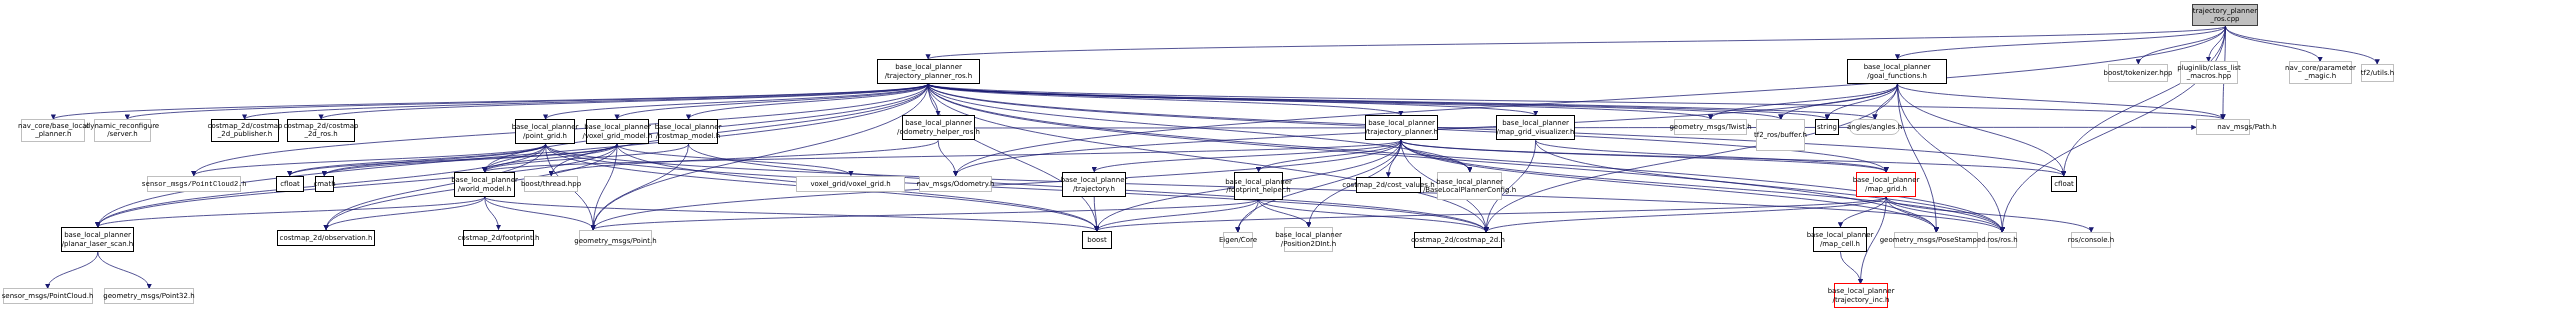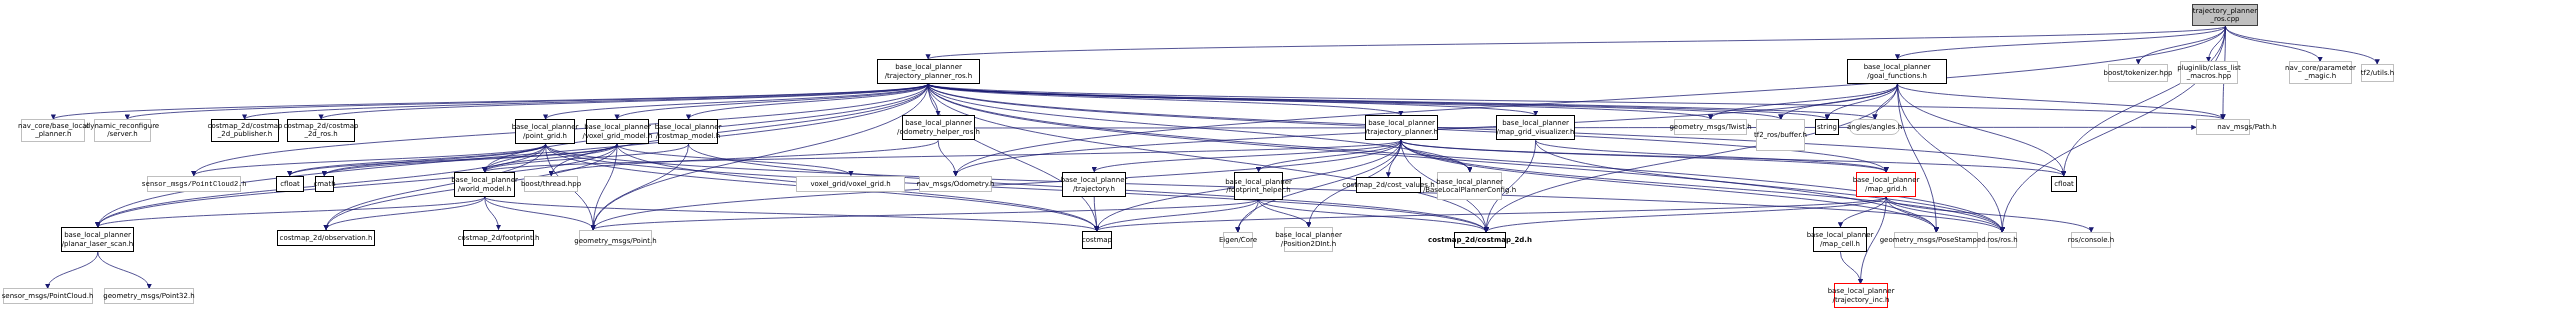--- a/index.html
+++ b/index.html
@@ -188,25 +188,25 @@
     <div class="node" style="left: 1356px; top: 177px; width: 65px; height: 16.3px;"><span>costmap_2d/cost_values.h</span></div>
     <div class="node ext" style="left: 1437px; top: 172px; width: 65px; height: 28px;"><span>base_local_planner
 /BaseLocalPlannerConfig.h</span></div>
     <div class="node cyc" style="left: 1856px; top: 172px; width: 60px; height: 25px;"><span>base_local_planner
 /map_grid.h</span></div>
     <div class="node" style="left: 61px; top: 227px; width: 73px; height: 25px;"><span>base_local_planner
 /planar_laser_scan.h</span></div>
     <div class="node" style="left: 277px; top: 230px; width: 98px; height: 16.3px;"><span>costmap_2d/observation.h</span></div>
     <div class="node" style="left: 463px; top: 230px; width: 71px; height: 16.3px;"><span>costmap_2d/footprint.h</span></div>
     <div class="node ext" style="left: 579px; top: 230px; width: 73px; height: 16.3px; align-items: flex-end;"><span>geometry_msgs/Point.h</span></div>
-    <div class="node" style="left: 1082px; top: 231px; width: 30px; height: 17.6px;"><span>costmap</span></div>
+    <div class="node" style="left: 1082px; top: 231px; width: 30px; height: 17.6px;"><span>boost</span></div>
     <div class="node ext" style="left: 1223px; top: 232px; width: 30px; height: 16.3px;"><span>Eigen/Core</span></div>
     <div class="node ext" style="left: 1284px; top: 227px; width: 49px; height: 25px;"><span>base_local_planner
 /Position2DInt.h</span></div>
-    <div class="node" style="left: 1454px; top: 232px; width: 52px; height: 16.3px; font-weight: bold;"><span>costmap_2d/costmap_2d.h</span></div>
+    <div class="node" style="left: 1414px; top: 232px; width: 88px; height: 16.3px;"><span>costmap_2d/costmap_2d.h</span></div>
     <div class="node" style="left: 1813px; top: 227px; width: 54px; height: 25px;"><span>base_local_planner
 /map_cell.h</span></div>
     <div class="node ext" style="left: 1894px; top: 232px; width: 84px; height: 16.3px;"><span>geometry_msgs/PoseStamped.h</span></div>
     <div class="node ext" style="left: 1988px; top: 232px; width: 29px; height: 16.3px;"><span>ros/ros.h</span></div>
     <div class="node ext" style="left: 2071px; top: 232px; width: 40px; height: 16.3px;"><span>ros/console.h</span></div>
     <div class="node ext" style="left: 2.5px; top: 288px; width: 90px; height: 16.3px;"><span>sensor_msgs/PointCloud.h</span></div>
     <div class="node ext" style="left: 104px; top: 288px; width: 90px; height: 16.3px;"><span>geometry_msgs/Point32.h</span></div>
     <div class="node cyc" style="left: 1834px; top: 283px; width: 54px; height: 25px;"><span>base_local_planner
 /trajectory_inc.h</span></div>
   </div>

